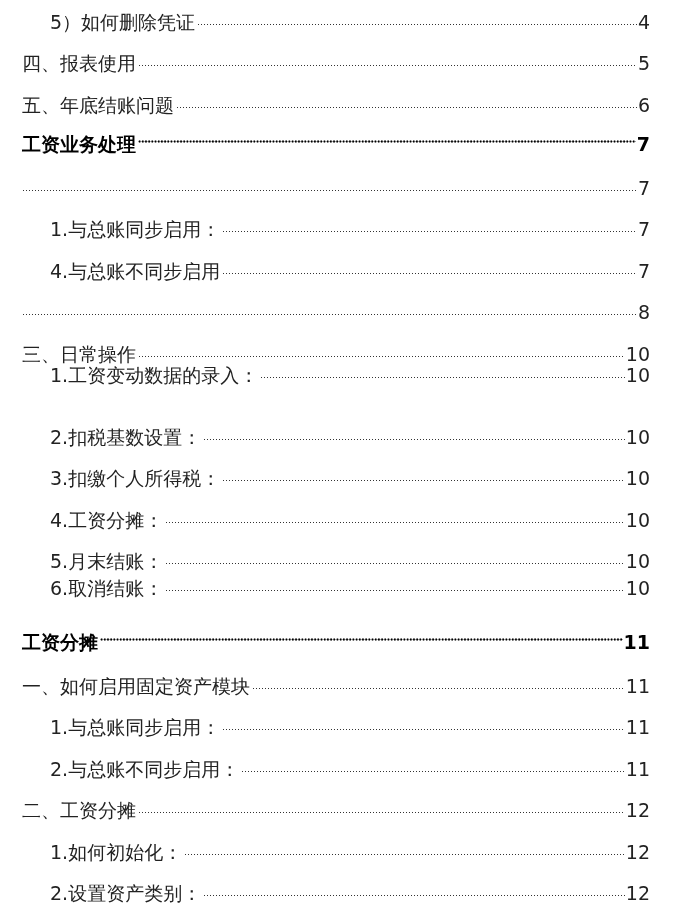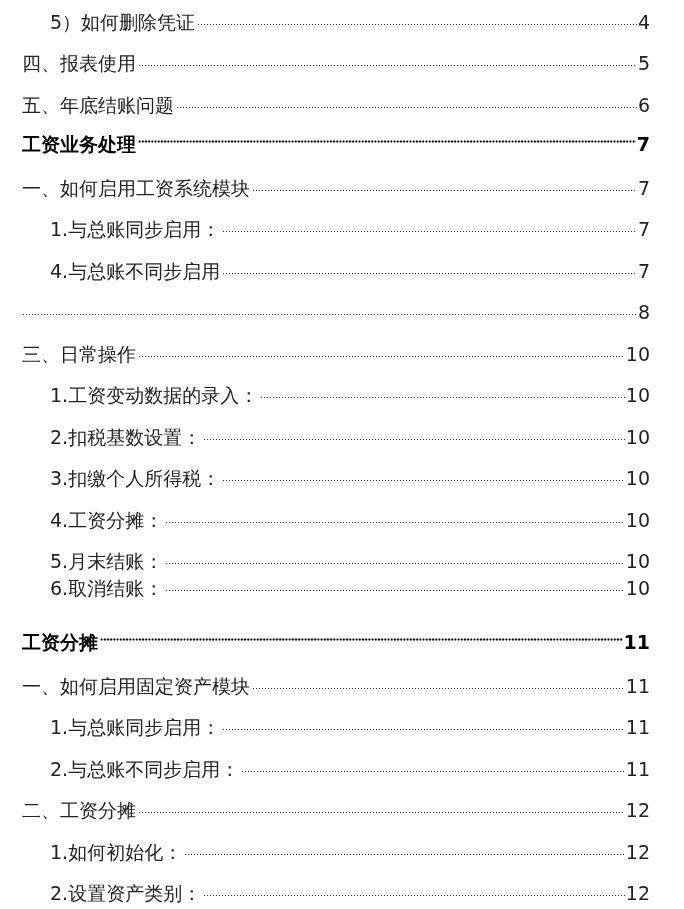--- a/index.html
+++ b/index.html
@@ -82,21 +82,20 @@
     <span class="toc-title">五、年底结账问题</span>
     <span class="toc-leader"></span>
     <span class="toc-page">6</span>
   </div>
   <div class="toc-row level-0 bold" style="top:133px">
     <span class="toc-title">工资业务处理</span>
     <span class="toc-leader"></span>
     <span class="toc-page">7</span>
   </div>
   <div class="toc-row level-1" style="top:175px">
-    <span class="toc-title">一、如何启用工资系统模块</span>
     <span class="toc-leader"></span>
     <span class="toc-page">7</span>
   </div>
   <div class="toc-row level-2" style="top:216px">
     <span class="toc-title">1.与总账同步启用：</span>
     <span class="toc-leader"></span>
     <span class="toc-page">7</span>
   </div>
   <div class="toc-row level-2" style="top:258px">
     <span class="toc-title">4.与总账不同步启用</span>
@@ -105,21 +104,21 @@
   </div>
   <div class="toc-row level-1" style="top:299px">
     <span class="toc-leader"></span>
     <span class="toc-page">8</span>
   </div>
   <div class="toc-row level-1" style="top:341px">
     <span class="toc-title">三、日常操作</span>
     <span class="toc-leader"></span>
     <span class="toc-page">10</span>
   </div>
-  <div class="toc-row level-2" style="top:382px">
+  <div class="toc-row level-2" style="top:362px">
     <span class="toc-title">1.工资变动数据的录入：</span>
     <span class="toc-leader"></span>
     <span class="toc-page">10</span>
   </div>
   <div class="toc-row level-2" style="top:424px">
     <span class="toc-title">2.扣税基数设置：</span>
     <span class="toc-leader"></span>
     <span class="toc-page">10</span>
   </div>
   <div class="toc-row level-2" style="top:465px">

